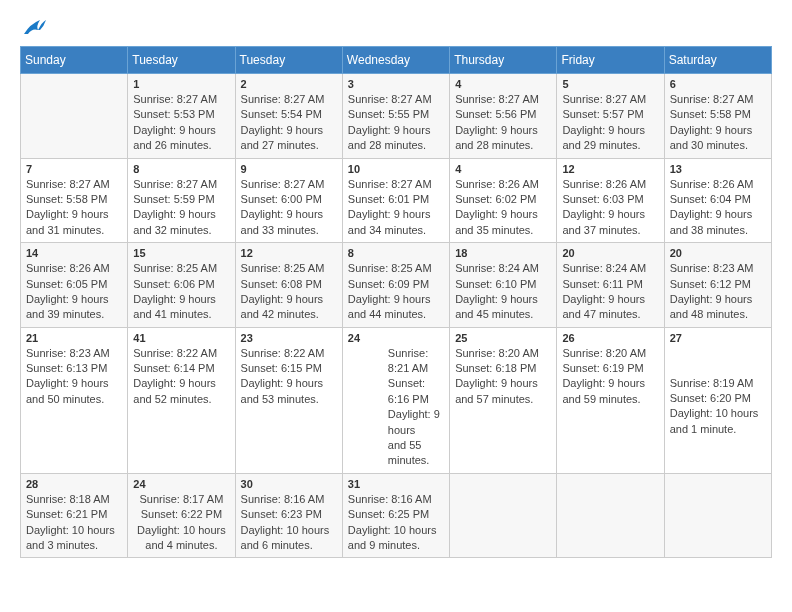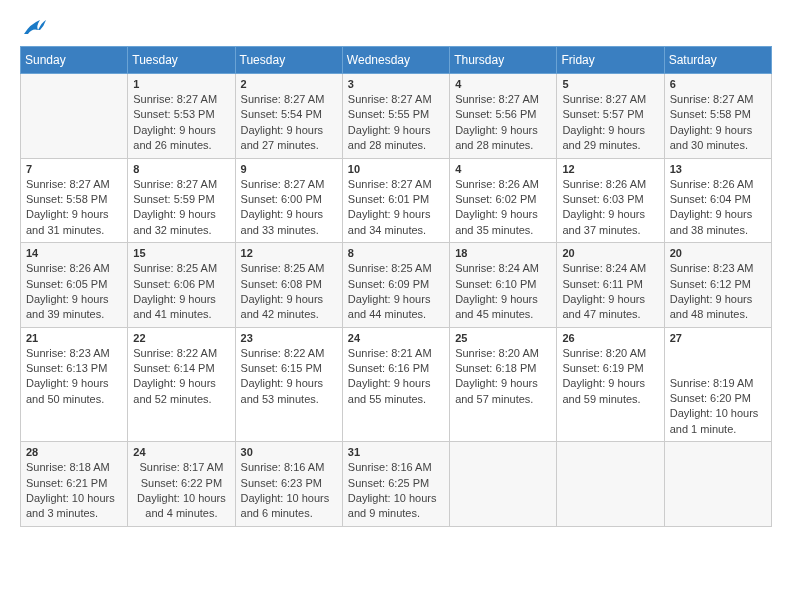--- a/index.html
+++ b/index.html
@@ -274,36 +274,36 @@
       </tr>
       <tr>
         <td>
           <span class="day-number">21</span>
           <div class="cell-content" style="white-space: pre-line;">Sunrise: 8:23 AM
 Sunset: 6:13 PM
 Daylight: 9 hours
 and 50 minutes.</div>
         </td>
         <td>
-          <span class="day-number">22</span>
+          <span class="day-number">41</span>
           <div class="cell-content" style="white-space: pre-line;">Sunrise: 8:22 AM
 Sunset: 6:14 PM
 Daylight: 9 hours
 and 52 minutes.</div>
         </td>
         <td>
           <span class="day-number">23</span>
           <div class="cell-content" style="white-space: pre-line;">Sunrise: 8:22 AM
 Sunset: 6:15 PM
 Daylight: 9 hours
 and 53 minutes.</div>
         </td>
         <td>
           <span class="day-number">24</span>
-          <div class="cell-content" style="white-space: pre-line;">Sunrise: 8:21 AM
+          <div class="cell-content" style="white-space: pre-line; margin-left: 40px;">Sunrise: 8:21 AM
 Sunset: 6:16 PM
 Daylight: 9 hours
 and 55 minutes.</div>
         </td>
         <td>
           <span class="day-number">25</span>
           <div class="cell-content" style="white-space: pre-line;">Sunrise: 8:20 AM
 Sunset: 6:18 PM
 Daylight: 9 hours
 and 57 minutes.</div>

